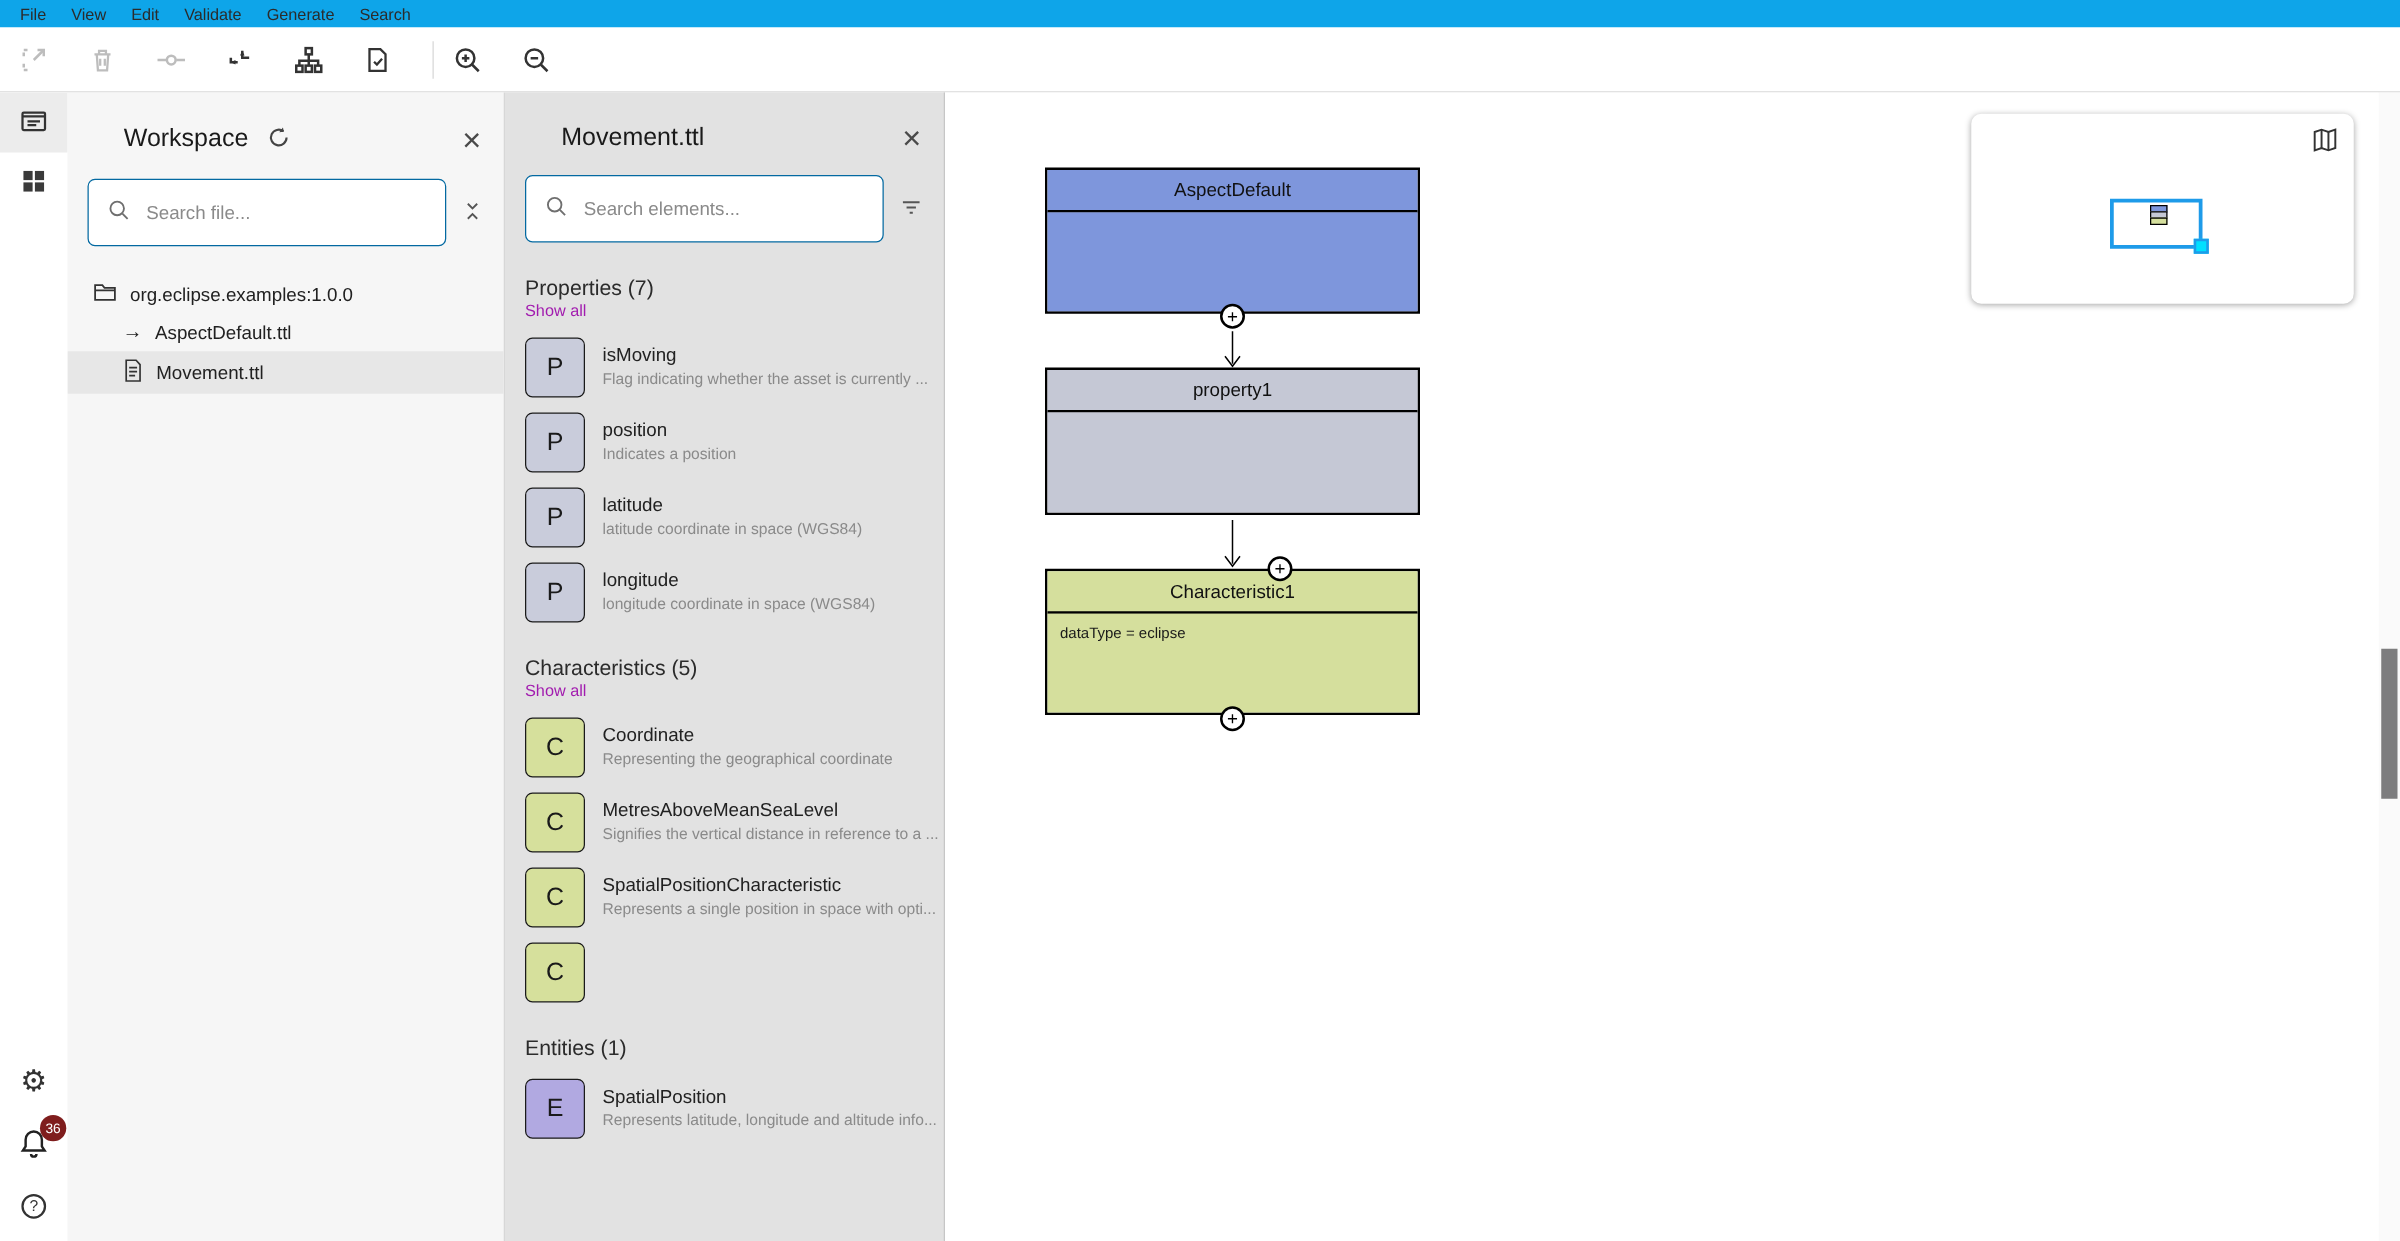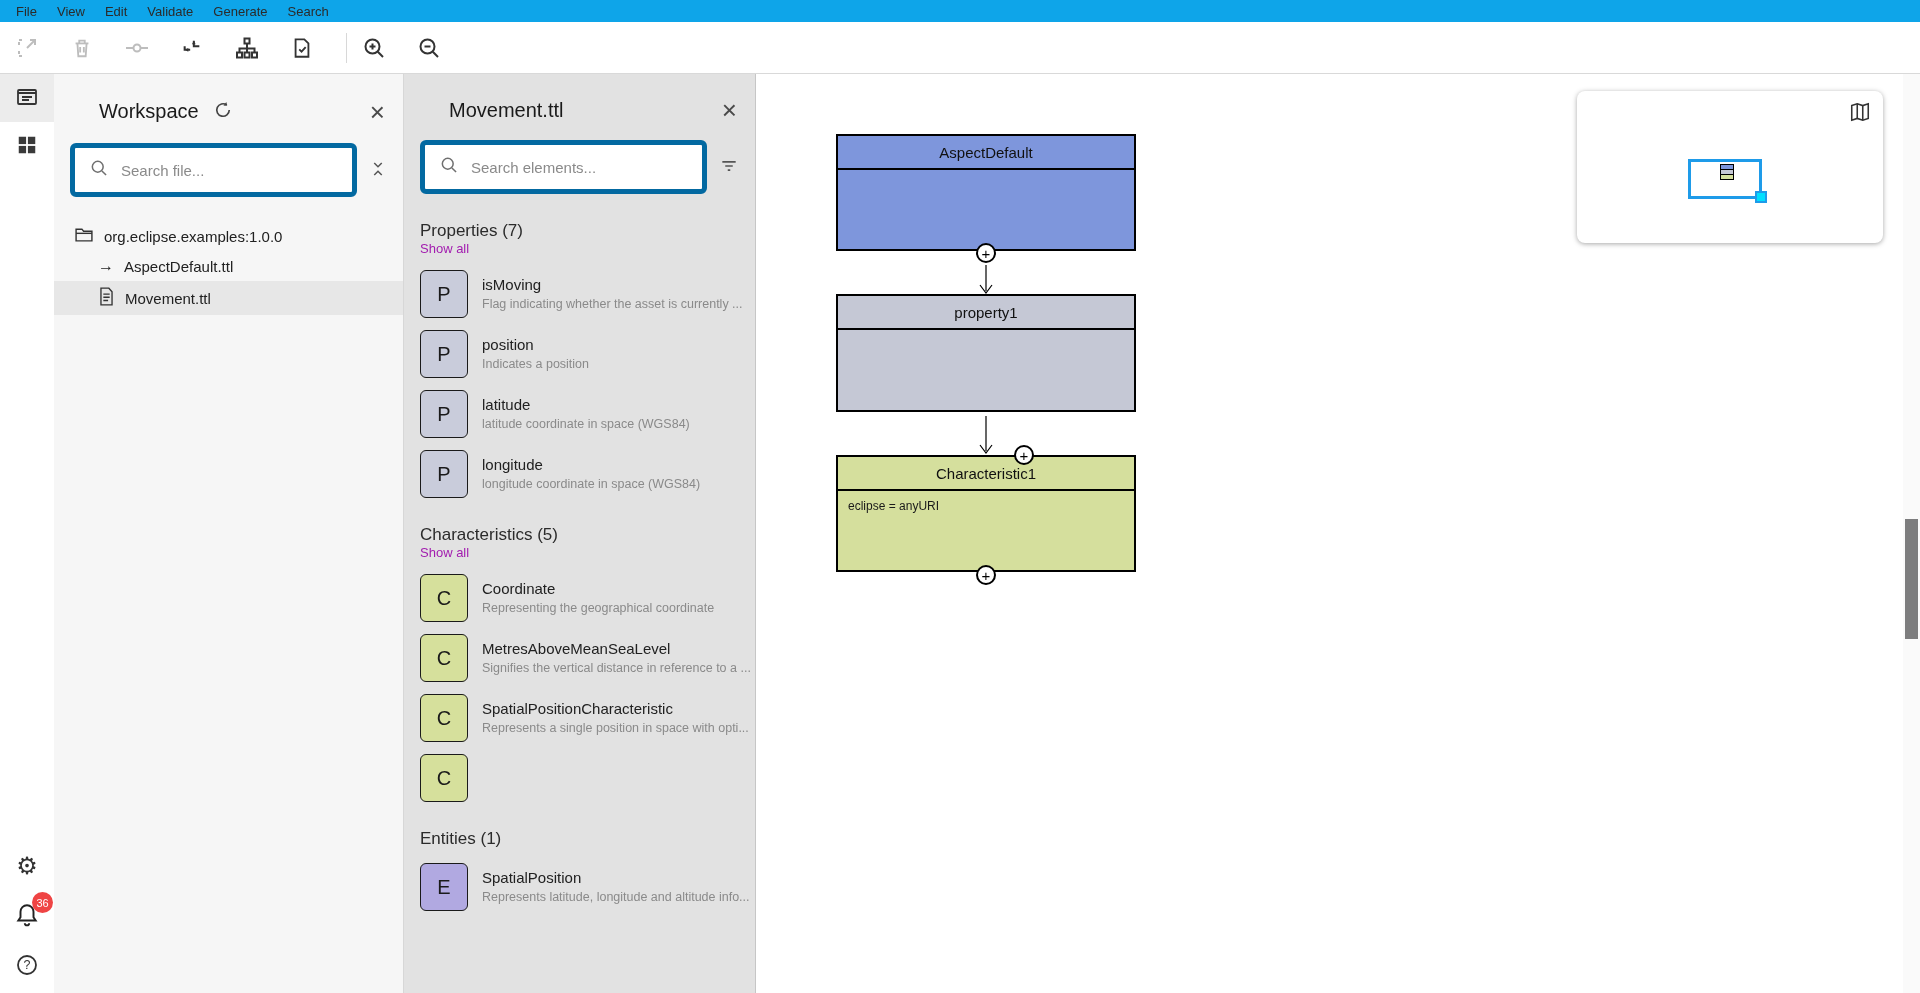--- a/index.html
+++ b/index.html
@@ -20,30 +20,30 @@
   
   .main { flex:1; display:flex; position:relative; min-height:0; }
 
   
   .rail { width:54px; background:#fff; display:flex; flex-direction:column; align-items:stretch; }
   .rail-item { height:48px; display:flex; align-items:center; justify-content:center; border:none; background:none; cursor:pointer; }
   .rail-item.selected { background:#ececec; }
   .rail-bottom { margin-top:auto; padding-bottom:10px; display:flex; flex-direction:column; align-items:center; gap:16px; }
   .rail-bottom .rb { position:relative; background:none; border:none; cursor:pointer; width:34px; height:34px; display:flex; align-items:center; justify-content:center; }
   .gear-glyph { font-size:24px; color:#333; line-height:1; }
-  .badge36 { position:absolute; top:-7px; right:-9px; min-width:21px; height:21px; border-radius:50%; background:#ef4444; color:#fff; font-size:11px; display:flex; align-items:center; justify-content:center; }
+  .badge36 { position:absolute; top:-7px; right:-9px; min-width:21px; height:21px; border-radius:50%; background:#7f1d1d; color:#fff; font-size:11px; display:flex; align-items:center; justify-content:center; }
 
   
   .panel { height:100%; overflow:hidden; }
   .panel-header { display:flex; align-items:center; padding:24px 16px 0 16px; }
   .panel-title { font-size:20px; font-weight:500; color:#1a1a1a;margin-left:29px; }
   .icon-btn { background:none; border:none; cursor:pointer; display:flex; align-items:center; justify-content:center; padding:2px; }
   .close-glyph { font-size:26px; line-height:20px; color:#4a4a4a; font-weight:400; }
   .search-row { display:flex; align-items:center; gap:10px; padding:18px 14px 0 16px; }
-  .searchbox { flex:1; height:54px; border:5px solid #0369a1; border-radius:6px; background:#fff; display:flex; align-items:center; padding:0 14px; gap:12px; }
+  .searchbox { flex:1; height:54px; border:1px solid #0369a1; border-radius:6px; background:#fff; display:flex; align-items:center; padding:0 14px; gap:12px; }
   .searchbox input { flex:1; border:none; outline:none; background:transparent; font-size:15px; color:#333; font-family:"Liberation Sans", sans-serif; }
   .searchbox input::placeholder { color:#8a8a8a; }
 
   
   .workspace { width:350px; background:#f6f6f6; border-right:1px solid #d7d7d7; }
   .ws-refresh { margin-left:12px; }
   .panel-header .icon-btn.right { margin-left:auto; }
   .tree { margin-top:24px; }
   .tree-row { display:flex; align-items:center; gap:10px; height:30px; padding-left:20px; font-size:15px; color:#212121; cursor:pointer; }
   .tree-row.file { padding-left:44px; height:30px; }
@@ -368,21 +368,21 @@
       </div>
 
       <div class="node node-property">
         <div class="node-title">property1</div>
         <div class="node-body"></div>
       </div>
 
       <div class="node node-char">
         <div class="node-title">Characteristic1</div>
         <div class="node-body">
-            <div class="node-body-text">eclipse = anyURI</div>
+            <div class="node-body-text">dataType = eclipse</div>
           </div>
       </div>
 
       <button class="plus-btn plus-1">
           <span>+</span>
         </button>
       <button class="plus-btn plus-2">
           <span>+</span>
         </button>
       <button class="plus-btn plus-3">

